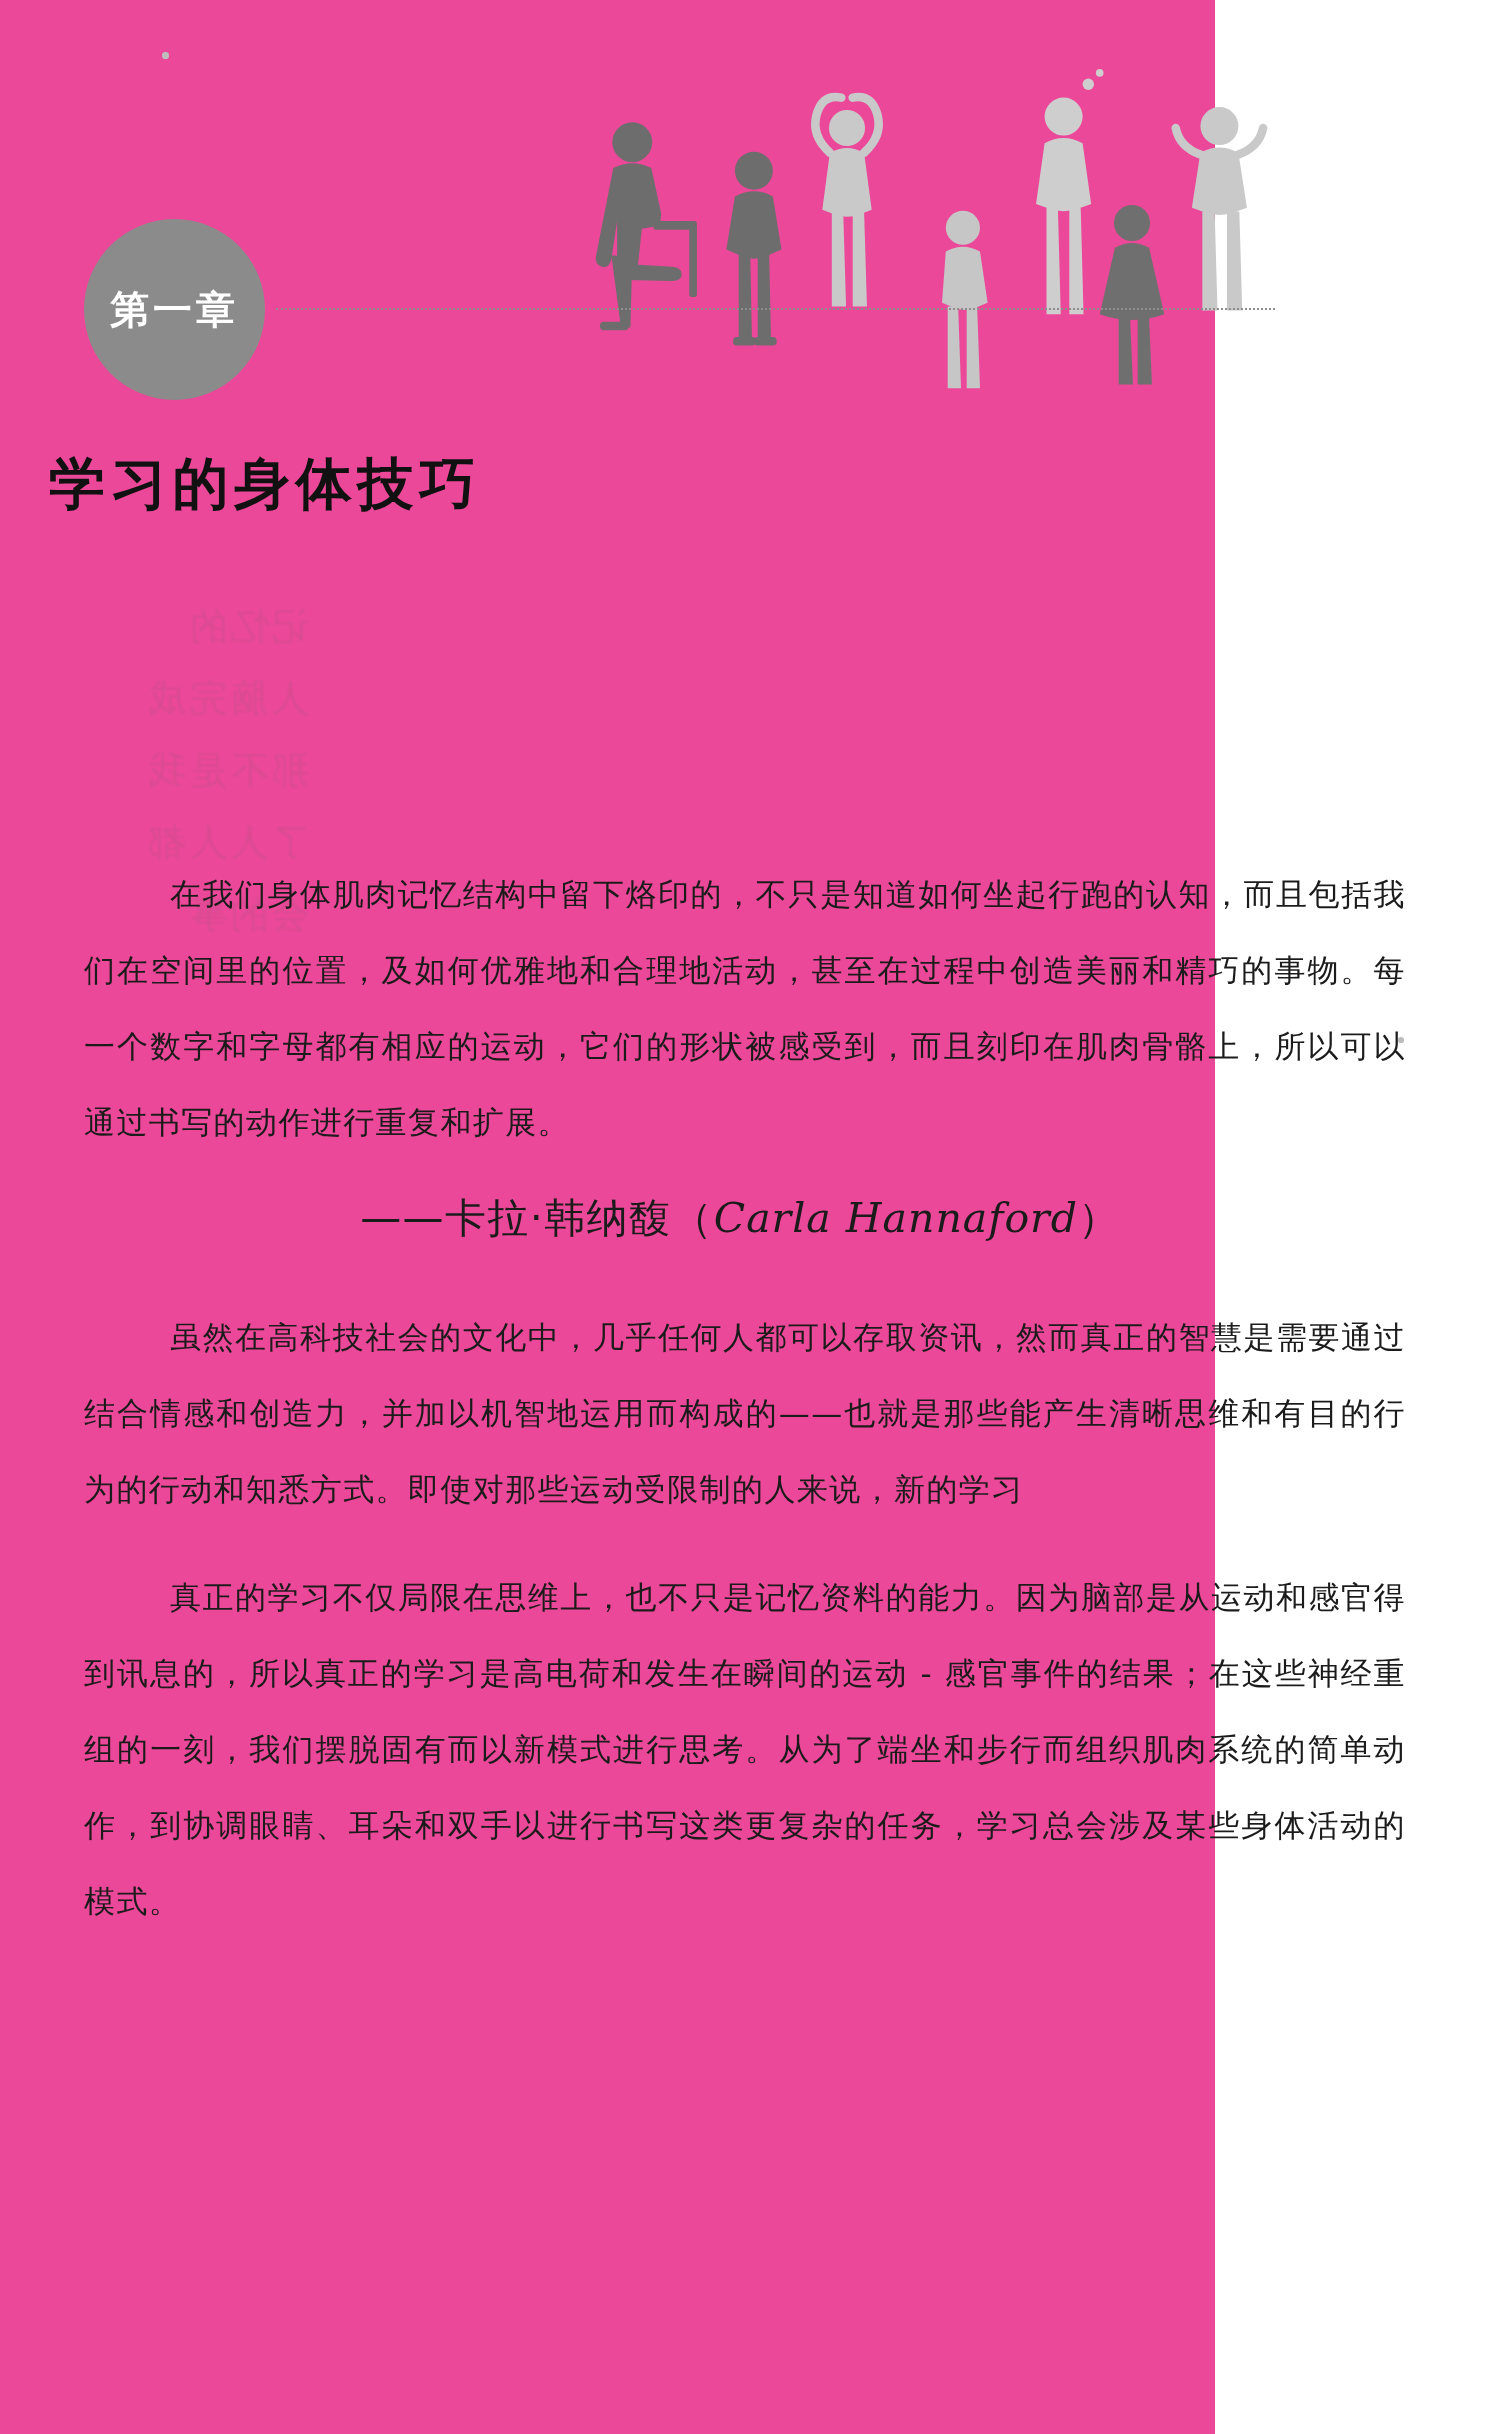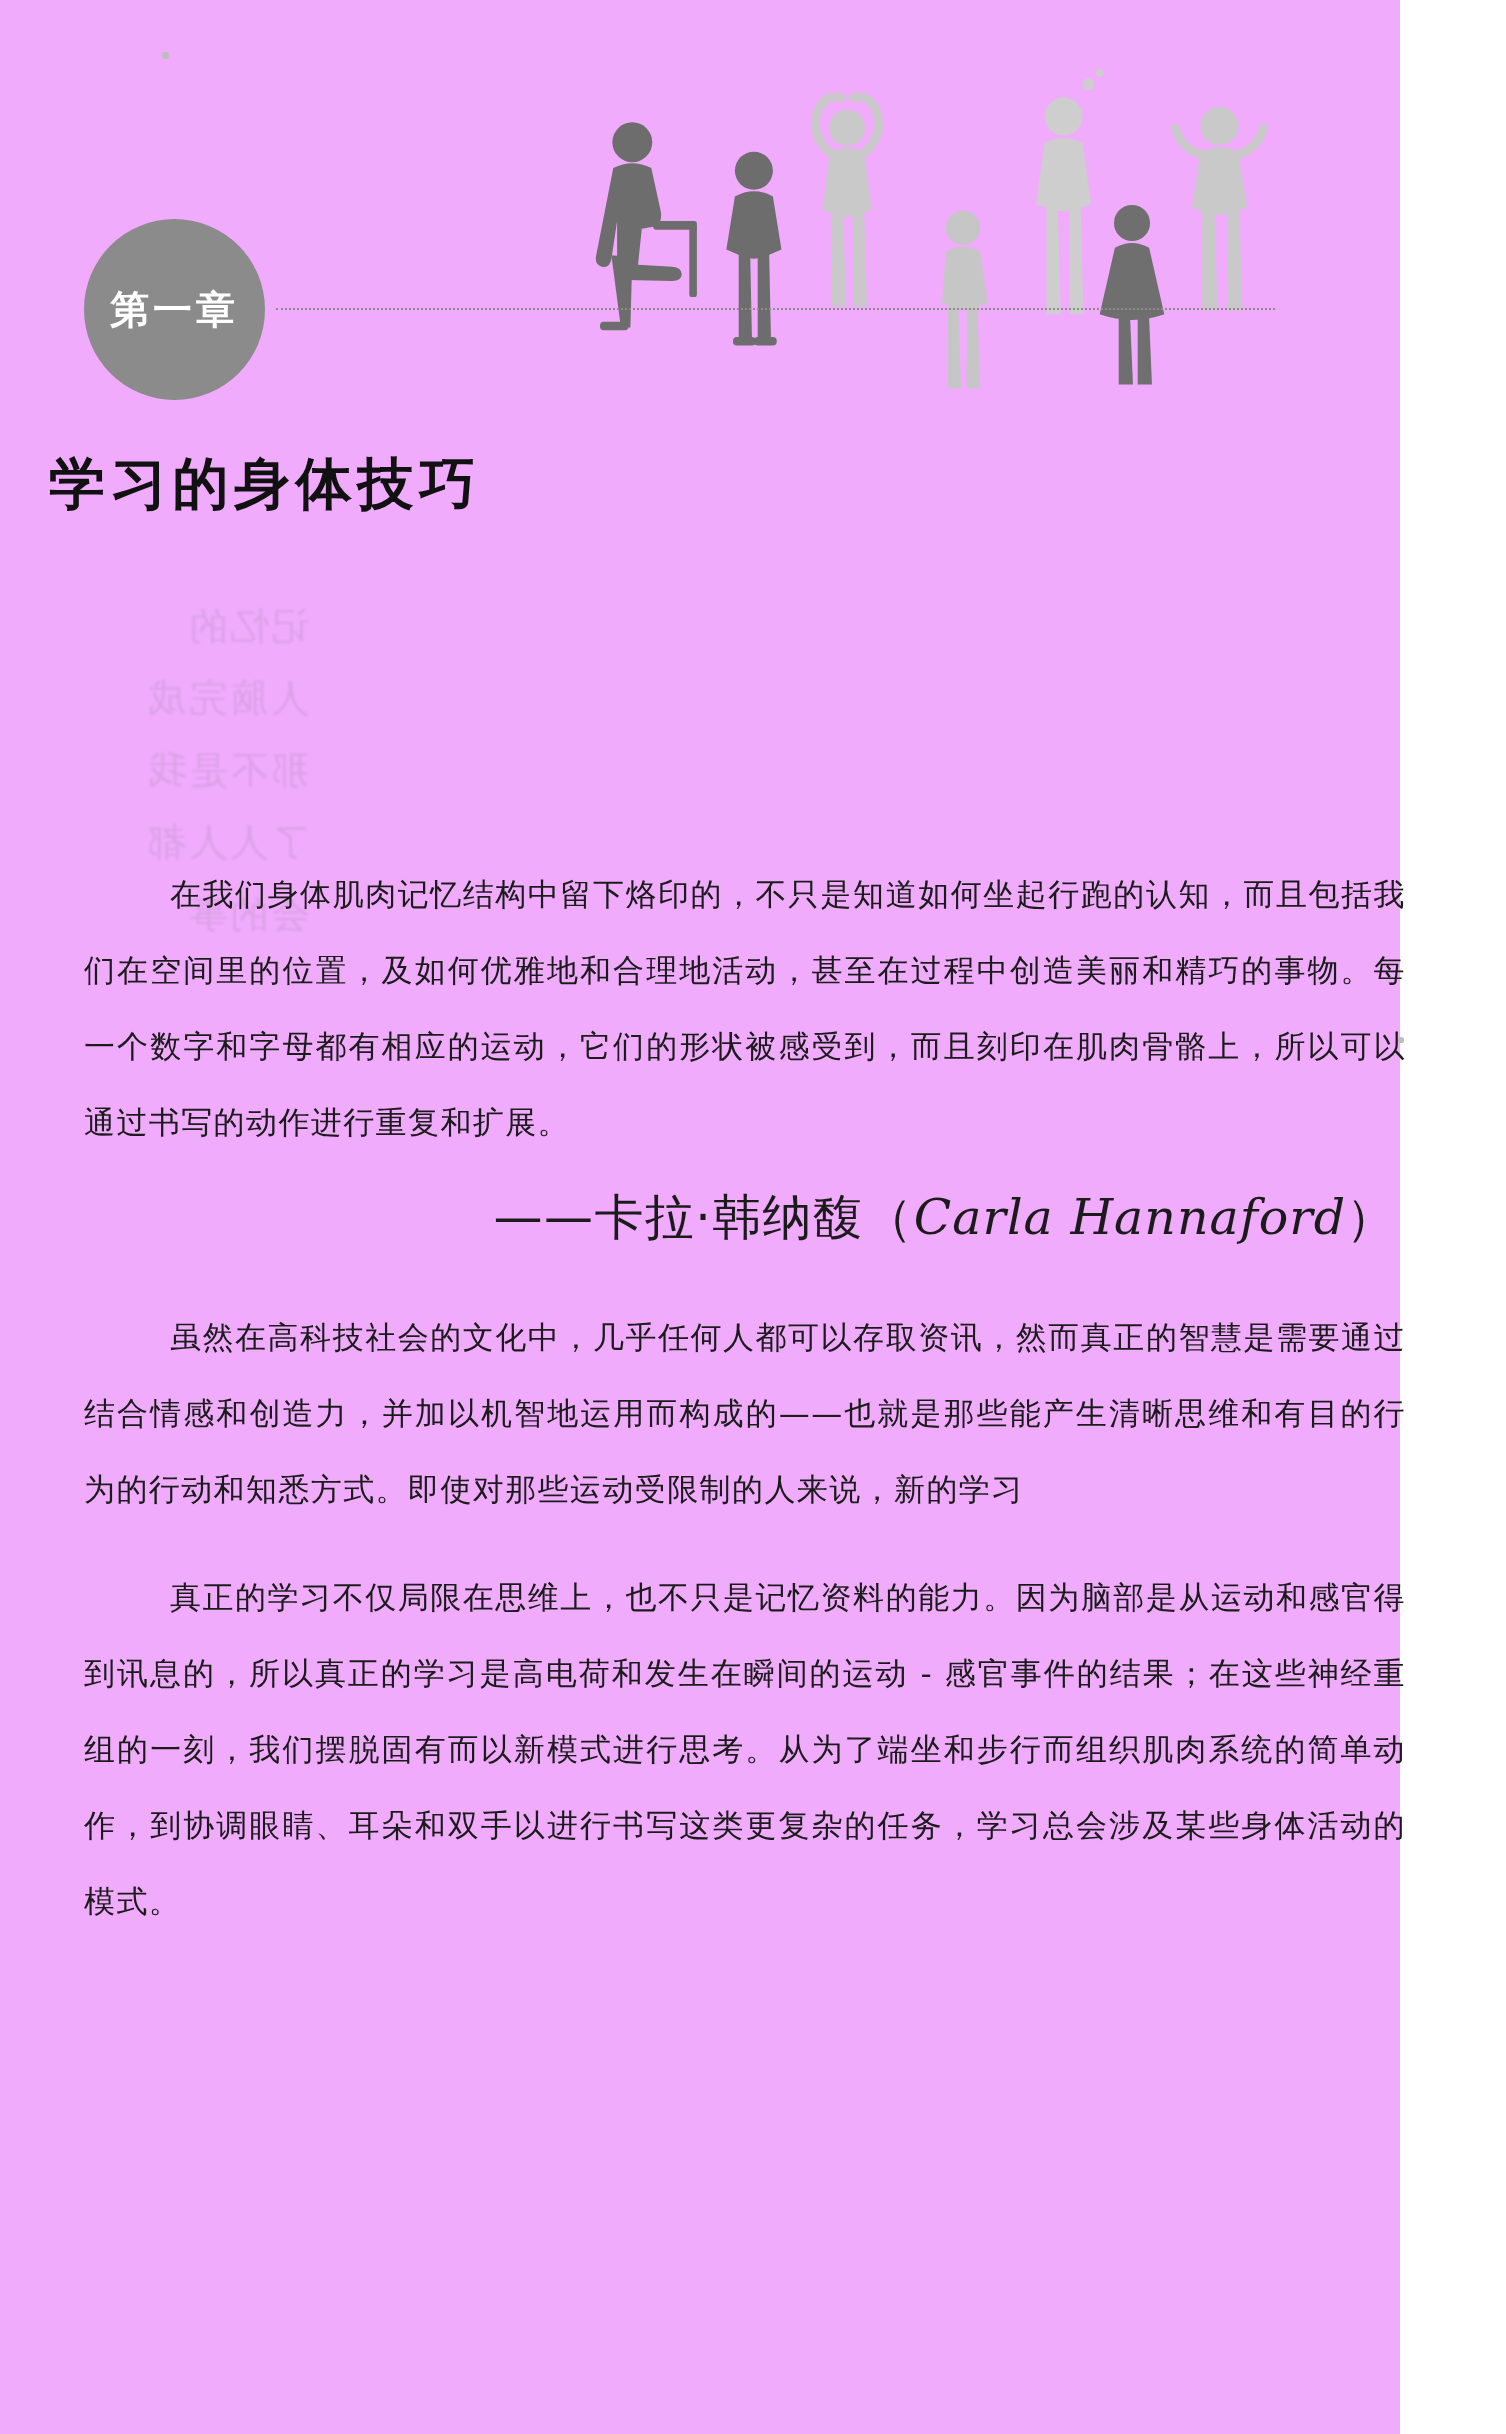--- a/index.html
+++ b/index.html
@@ -13,23 +13,23 @@
     position: relative;
     overflow: hidden;
     font-family: "DejaVu Sans", "Liberation Sans", sans-serif;
     color: #1b1b1b;
   }
 
   
   .page {
     position: absolute;
     left: 0; top: 0;
-    width: 1400px;
+    width: 1215px;
     height: 2435px;
-    background: #f0abfc;
+    background: #ec4899;
   }
 
   
   .bleed {
     position: absolute;
     left: 52px;
     top: 590px;
     width: 257px;
     height: 1522px;
     opacity: 0.13;
@@ -109,24 +109,24 @@
     text-align: justify;
     text-indent: 86px;
     color: #1b1b1b;
     font-family: "DejaVu Sans", sans-serif;
   }
   p.quote-body {
     margin-bottom: 21px;
   }
   .attribution {
     margin: 17px 0 44px 0;
-    font-size: 49px;
+    font-size: 41px;
     line-height: 74px;
     letter-spacing: 1.4px;
-    text-align: right;
+    text-align: center;
     padding-right: 9.5px;
     color: #1b1b1b;
     font-family: "DejaVu Sans", sans-serif;
   }
   .attribution .latin {
     font-family: "DejaVu Serif", serif;
     font-style: italic;
     letter-spacing: 1px;
   }
 

